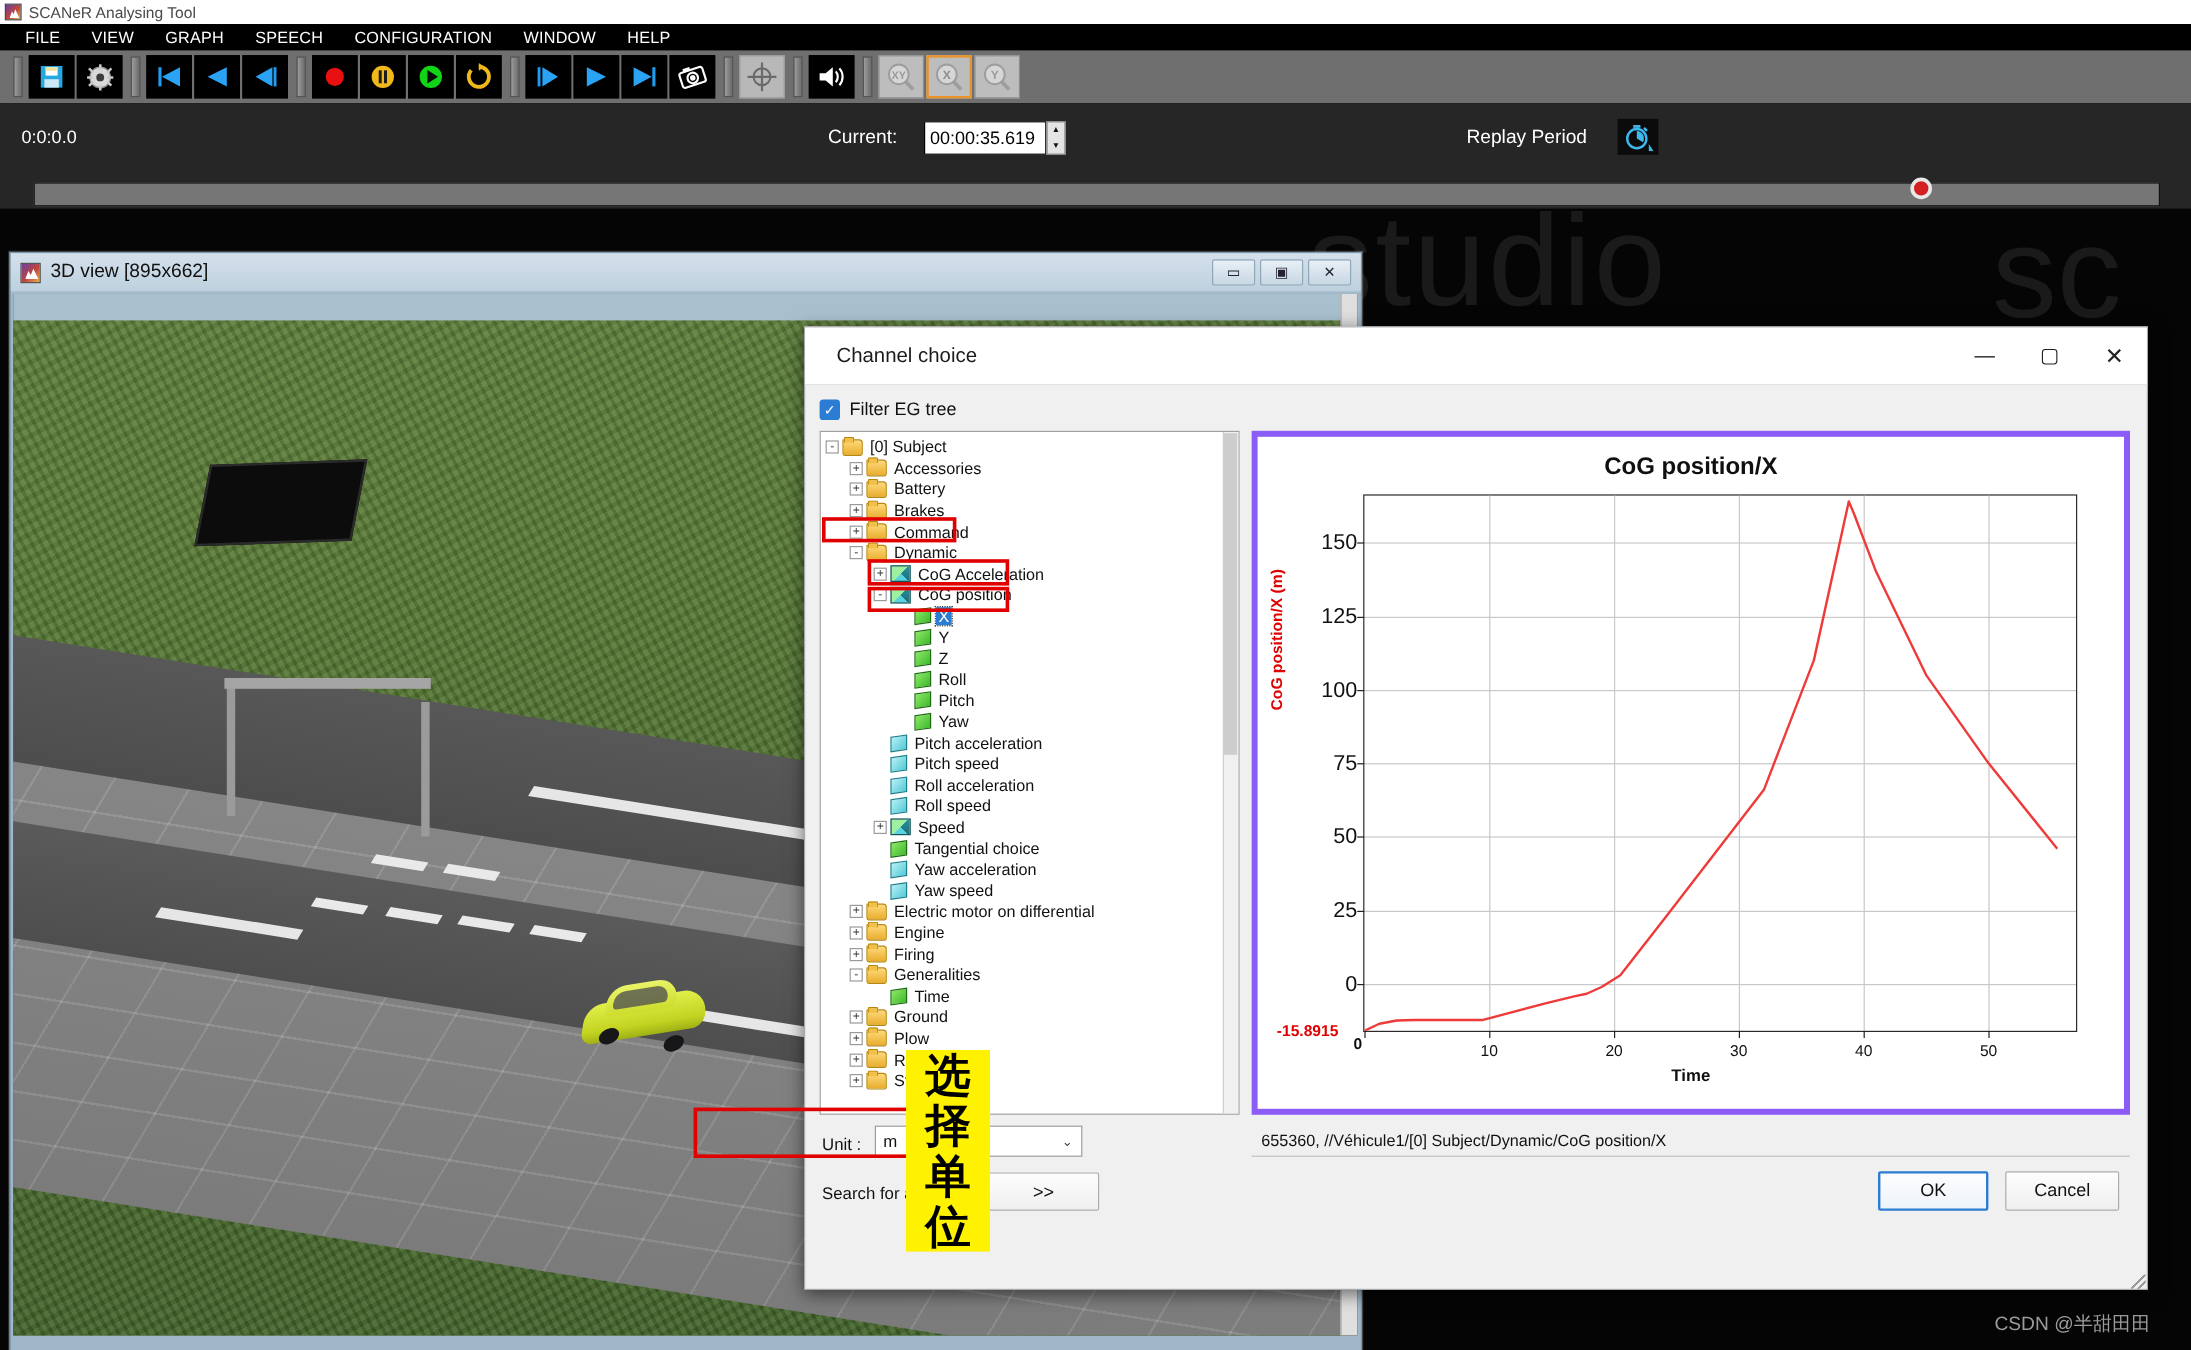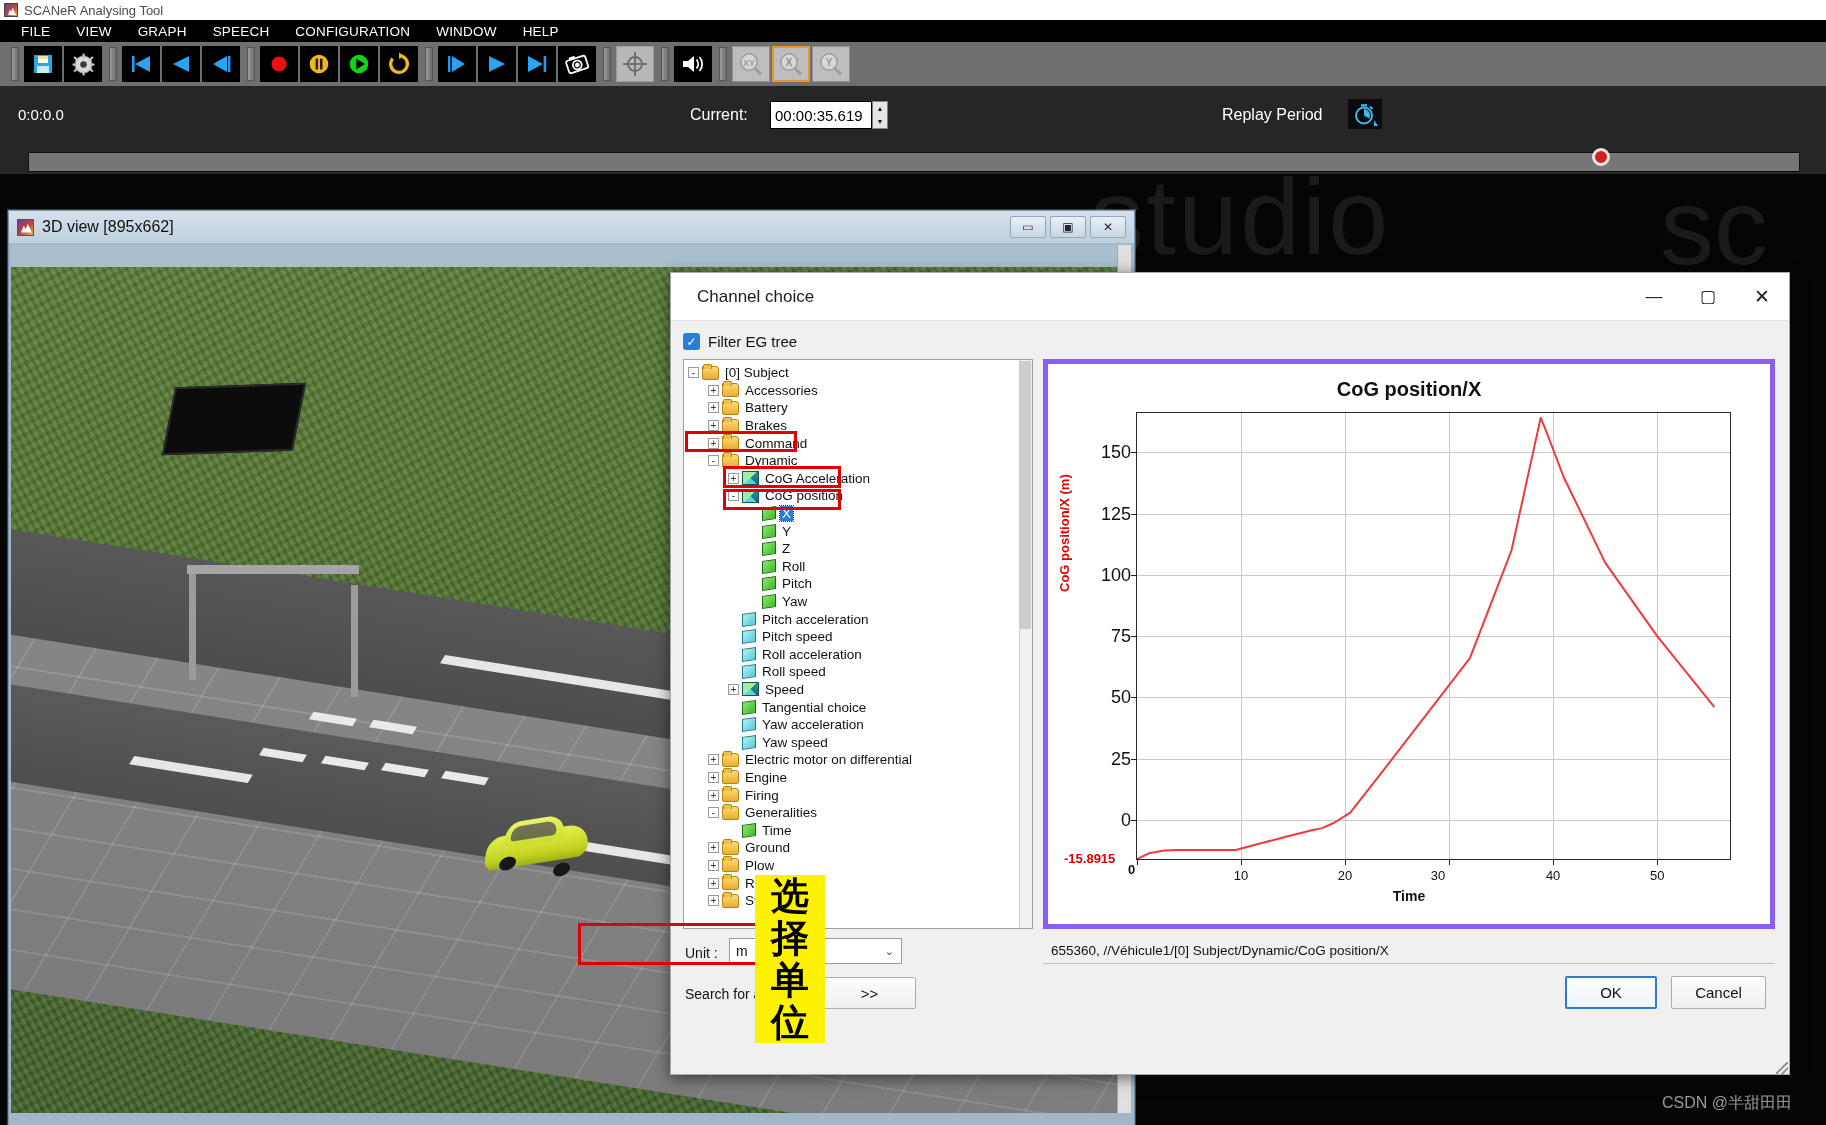--- a/index.html
+++ b/index.html
@@ -836,21 +836,21 @@
       <div id="plot">
           <div class="xtickmark" style="left: 0px;"></div>
           <div class="gridv" style="left: 104.035px;"></div>
           <div class="xtickmark" style="left: 104.035px;"></div>
           <div class="xtick" style="left: 104.035px;">10</div>
           <div class="gridv" style="left: 208.07px;"></div>
           <div class="xtickmark" style="left: 208.07px;"></div>
           <div class="xtick" style="left: 208.07px;">20</div>
           <div class="gridv" style="left: 312.105px;"></div>
           <div class="xtickmark" style="left: 312.105px;"></div>
-          <div class="xtick" style="left: 301px;">30</div>
+          <div class="xtick" style="left: 312px;">30</div>
           <div class="gridv" style="left: 416.14px;"></div>
           <div class="xtickmark" style="left: 416.14px;"></div>
           <div class="xtick" style="left: 416.14px;">40</div>
           <div class="gridv" style="left: 520.175px;"></div>
           <div class="xtickmark" style="left: 520.175px;"></div>
           <div class="xtick" style="left: 520.175px;">50</div>
           <div class="gridh" style="top: 407.034px;"></div>
           <div class="ytickmark" style="top: 407.034px;"></div>
           <div class="ytick" style="top: 407.034px;">0</div>
           <div class="gridh" style="top: 345.734px;"></div>

